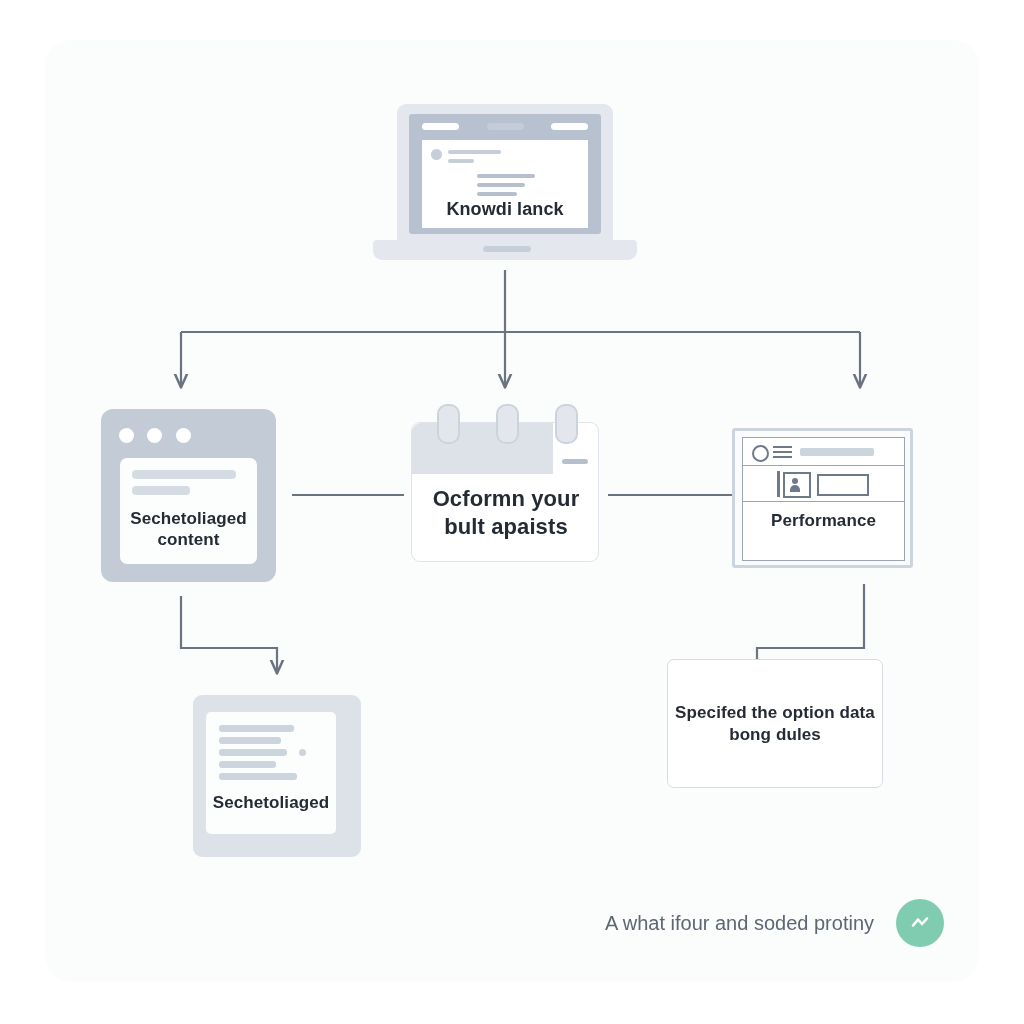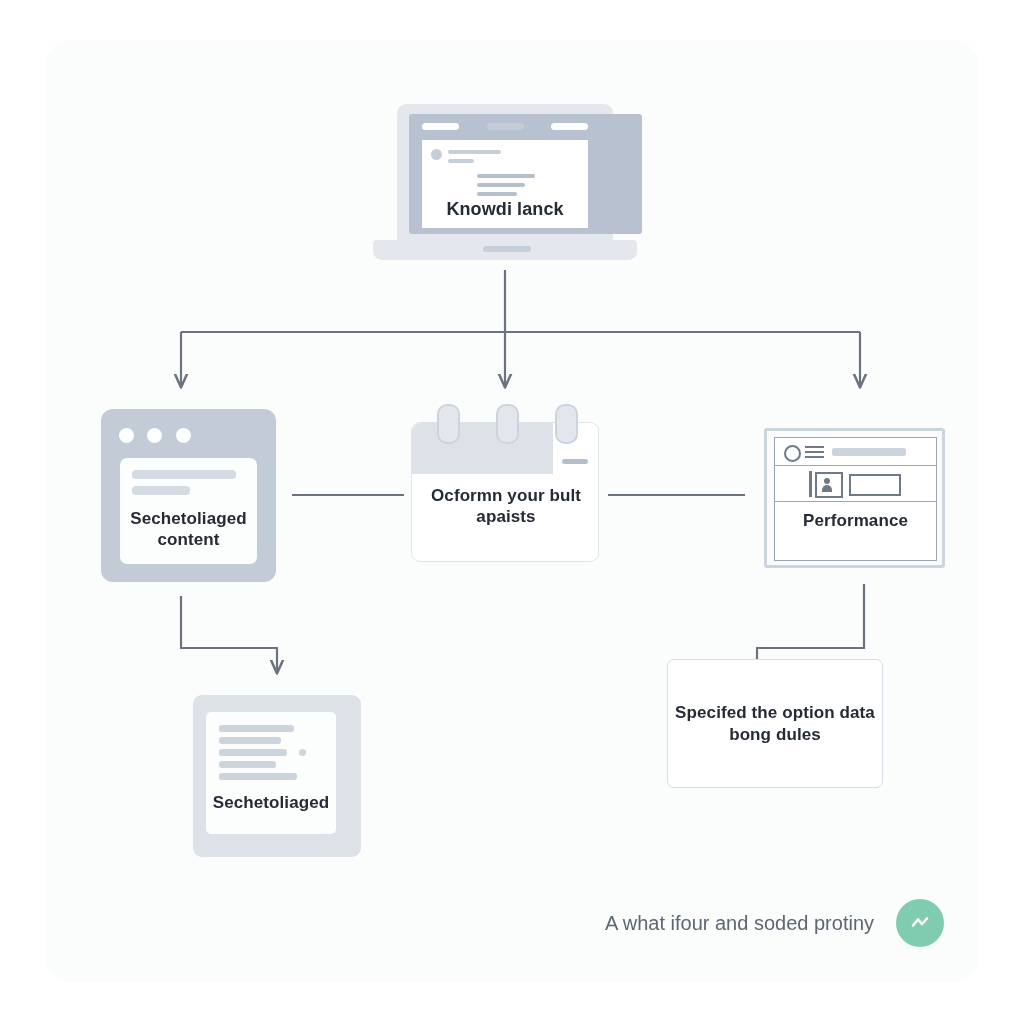--- a/index.html
+++ b/index.html
@@ -51,21 +51,21 @@
   }
 
   
   #laptop { left: 373px; top: 104px; width: 264px; height: 156px; }
   .lt-lid {
     position: absolute; left: 24px; top: 0; width: 216px; height: 140px;
     background: #e4e8ee; border-radius: 9px 9px 3px 3px;
   }
   .lt-bezel {
     position: absolute; left: 12px; top: 10px; width: 192px; height: 120px;
-    background: #b7c1cf; border-radius: 3px; padding-left: 41px;
+    background: #b7c1cf; border-radius: 3px;
   }
   .lt-pill {
     position: absolute; top: 9px; height: 7px; background: #ffffff; border-radius: 4px;
   }
   .lt-pill.l { left: 13px; width: 37px; }
   .lt-pill.c { left: 78px; width: 37px; background: #c3ccd8; }
   .lt-pill.r { left: 142px; width: 37px; }
   .lt-screen {
     position: absolute; left: 13px; top: 26px; width: 166px; height: 88px;
     background: #ffffff;
@@ -127,24 +127,24 @@
     position: absolute; left: 150px; top: 36px; width: 26px; height: 5px;
     background: #b6c0cd; border-radius: 3px;
   }
   .cal-ring {
     position: absolute; top: -18px; width: 19px; height: 36px;
     background: #e3e7ed; border: 2px solid #cbd3dd; border-radius: 10px;
   }
   .cal-ring.r1 { left: 26px; }
   .cal-ring.r2 { left: 85px; }
   .cal-ring.r3 { left: 144px; }
-  .cal-label { position: absolute; left: 0; top: 62px; width: 188px; font-size: 17px; }
-
-  
-  #node-performance { left: 764px; top: 428px; width: 181px; height: 140px; }
+  .cal-label { position: absolute; left: 0; top: 62px; width: 188px; font-size: 22px; }
+
+  
+  #node-performance { left: 732px; top: 428px; width: 181px; height: 140px; }
   .perf-outer {
     position: absolute; inset: 0; background: #fafbfc;
     border: 3px solid #ccd4de; border-radius: 3px;
   }
   .perf-inner {
     position: absolute; left: 7px; top: 6px; width: 161px; height: 122px;
     border: 1px solid #9aa6b5; background: #ffffff;
   }
   .perf-row1 {
     position: absolute; left: 0; top: 0; width: 100%; height: 27px;

